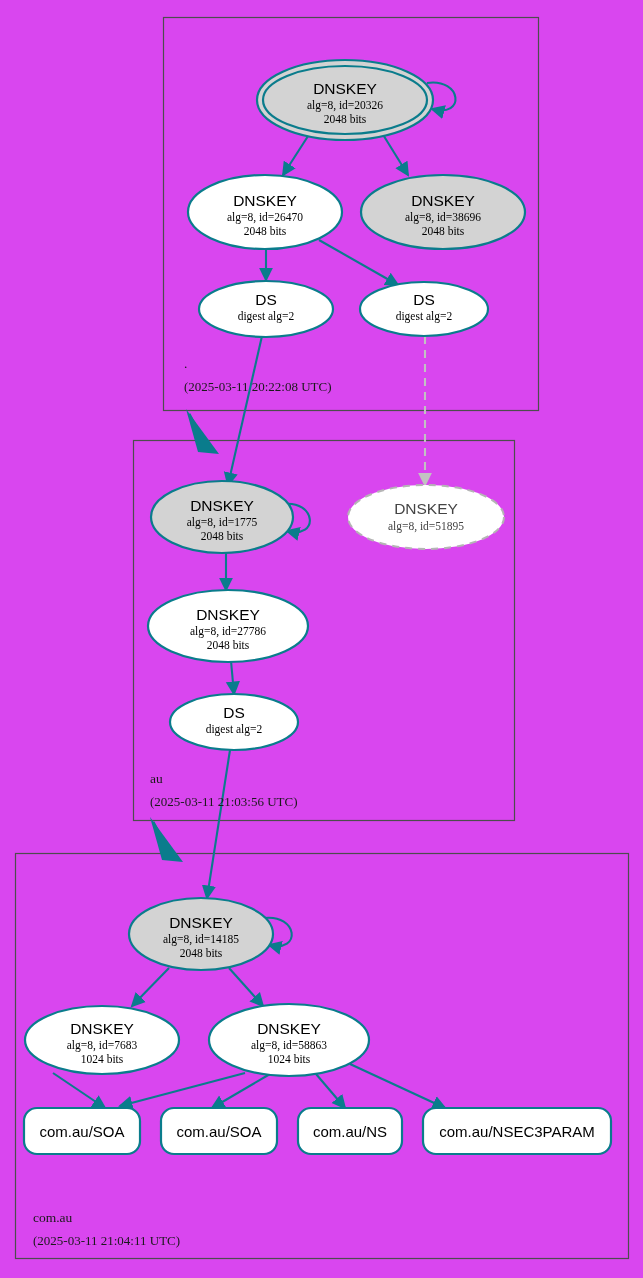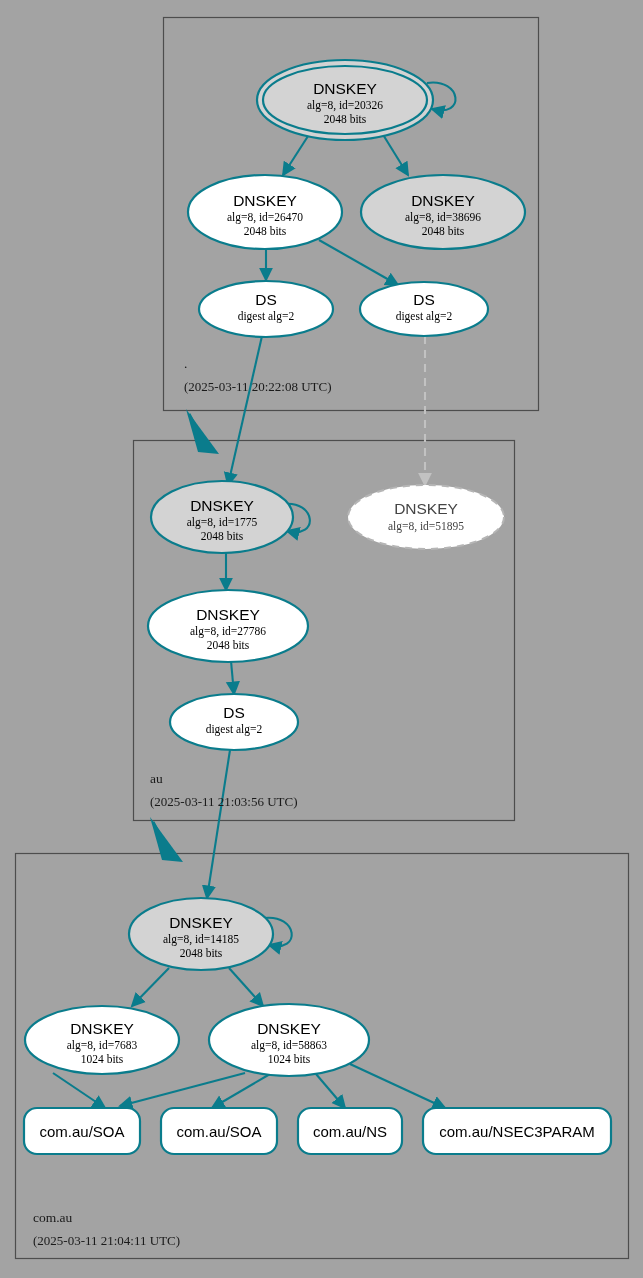--- a/index.html
+++ b/index.html
@@ -4,21 +4,21 @@
 <style>
   html, body {
     margin: 0;
     padding: 0;
     background: #ffffff;
   }
   #root-canvas {
     position: relative;
     width: 643px;
     height: 1278px;
-    background: #a3a3a3;
+    background: #d946ef;
     font-family: "Liberation Sans", sans-serif;
     overflow: hidden;
   }
   svg.layer {
     position: absolute;
     top: 0;
     left: 0;
     width: 643px;
     height: 1278px;
   }

